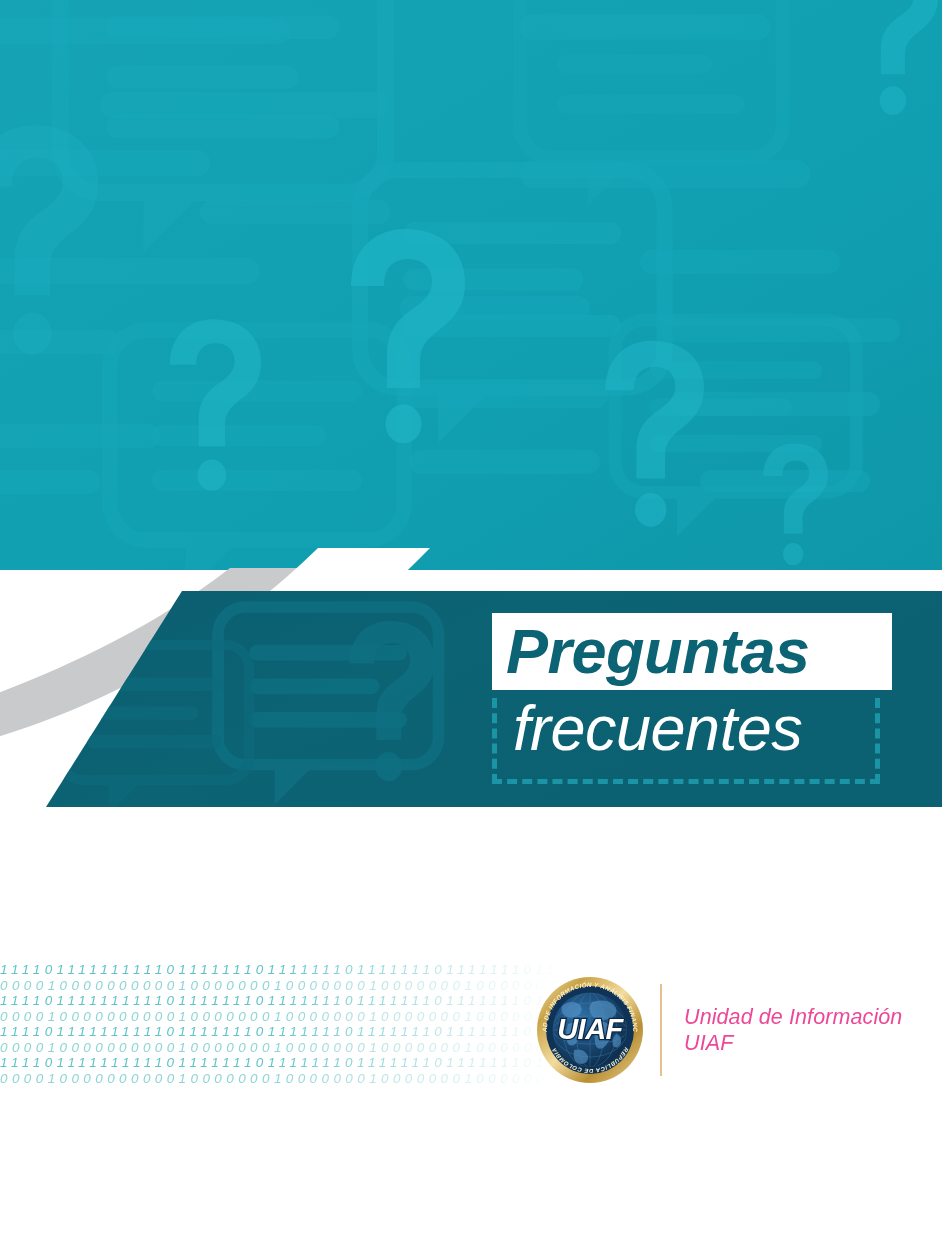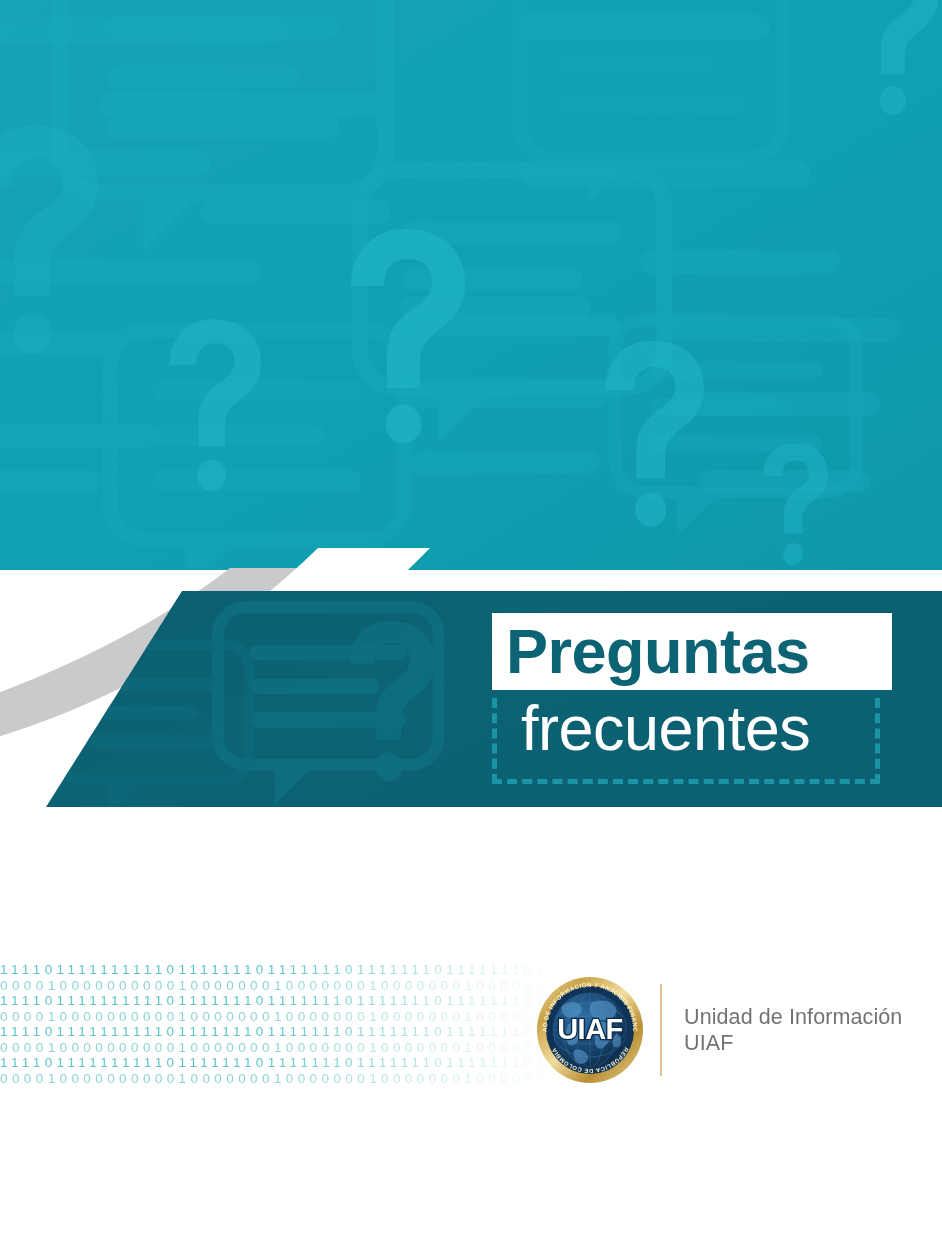--- a/index.html
+++ b/index.html
@@ -10,20 +10,21 @@
   body {
     font-family: "Liberation Sans", sans-serif;
   }
 
   #cover {
     position: relative;
     width: 942px;
     height: 1195px;
     overflow: hidden;
     background: #ffffff;
+    font-style: italic;
   }
 
   
   .hero {
     position: absolute;
     left: 0;
     top: 0;
     width: 942px;
     height: 570px;
     background: #12a0b2;
@@ -87,21 +88,21 @@
     margin-top: 8px;
     width: 388px;
     height: 86px;
     border-left: 5px dashed #1b94a6;
     border-bottom: 5px dashed #1b94a6;
     border-right: 5px dashed #1b94a6;
     box-sizing: border-box;
   }
   .title-line2 {
     position: absolute;
-    left: 24px;
+    left: 16px;
     top: -12px;
     color: #ffffff;
     font-size: 63px;
     font-weight: normal;
     line-height: 84px;
     letter-spacing: -0.5px;
     white-space: nowrap;
   }
 
   
@@ -139,21 +140,21 @@
   }
   .logo-divider {
     width: 2px;
     height: 92px;
     background: #e4c290;
     margin-left: 16px;
     margin-right: 22px;
     flex: 0 0 2px;
   }
   .logo-text {
-    color: #737373;
+    color: #ec4899;
     font-size: 21.5px;
     line-height: 26.5px;
     letter-spacing: 0.1px;
     white-space: nowrap;
   }
   .logo-text span { display: block; }
 </style>
 </head>
 <body>
 

